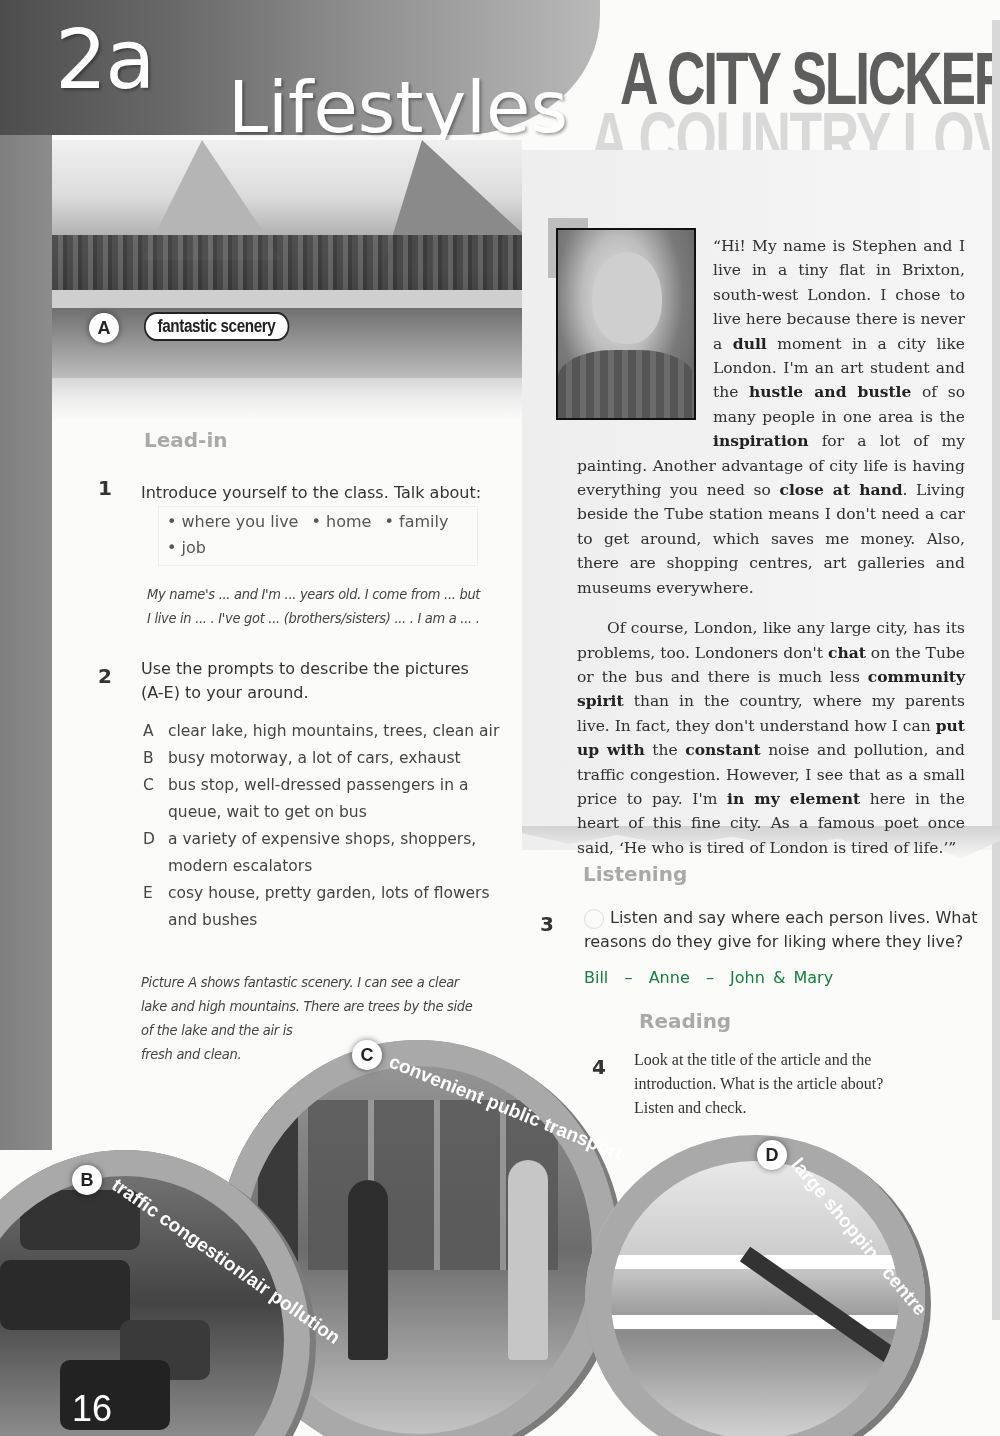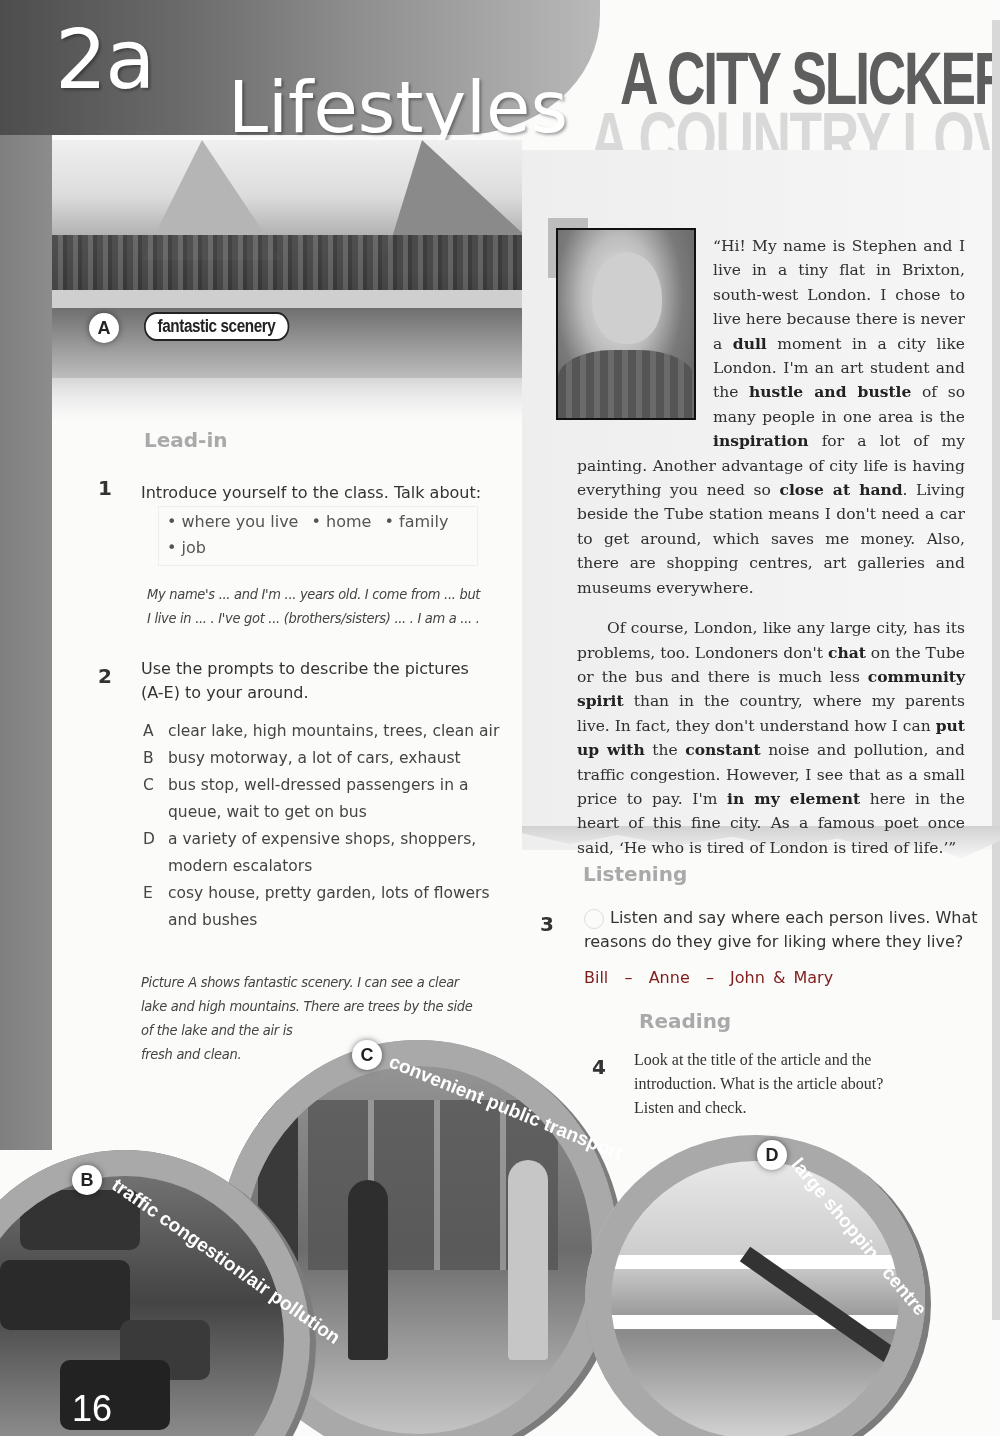--- a/index.html
+++ b/index.html
@@ -95,21 +95,21 @@
   .article-text {
     position:absolute; left: 561px; top: 218px; width: 420px;
     font-family: "DejaVu Serif", serif; font-size: 15.5px; line-height: 24.4px; color: #2f2f2f;
     text-align: justify;
   }
   .article-text .float-space { float:left; width: 152px; height: 220px; }
   .article-text p { margin: 16px; }
   .article-text p.indent { text-indent: 30px; }
   .article-text b { font-weight: bold; color:#222; }
   
-  .names { position:absolute; left:584px; top:968px; font-size:16px; color:#7f1d1d; word-spacing: 3px;}
+  .names { position:absolute; left:584px; top:968px; font-size:16px; color:#15803d; word-spacing: 3px;}
   
   .circle { position:absolute; border-radius:50%; overflow:hidden; }
   .ring { position:absolute; border-radius:50%; border: 26px solid #a9a9a9; box-sizing:border-box; box-shadow: 6px 4px 0 #7c7c7c; }
   .ring-text { position:absolute; font-family:"Liberation Sans",sans-serif; font-weight:bold; color:#fff; font-size:19px; white-space:nowrap; }
   .page-num { position:absolute; left:72px; top:1388px; font-size:36px; color:#fff; font-family:Liberation Sans, sans-serif; text-shadow:0 0 2px #333; }
 </style>
 </head>
 <body>
 
 <div class="left-strip"></div>

